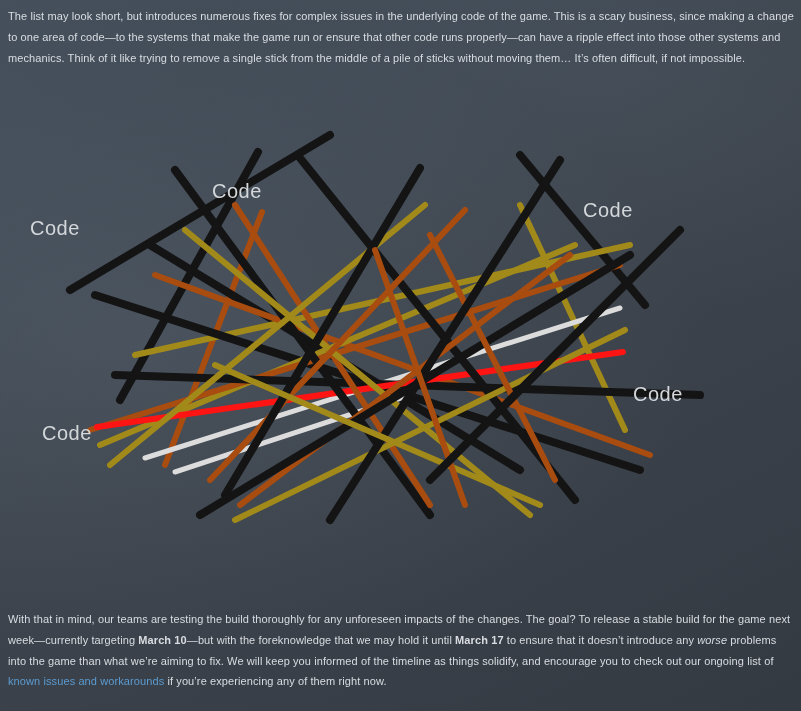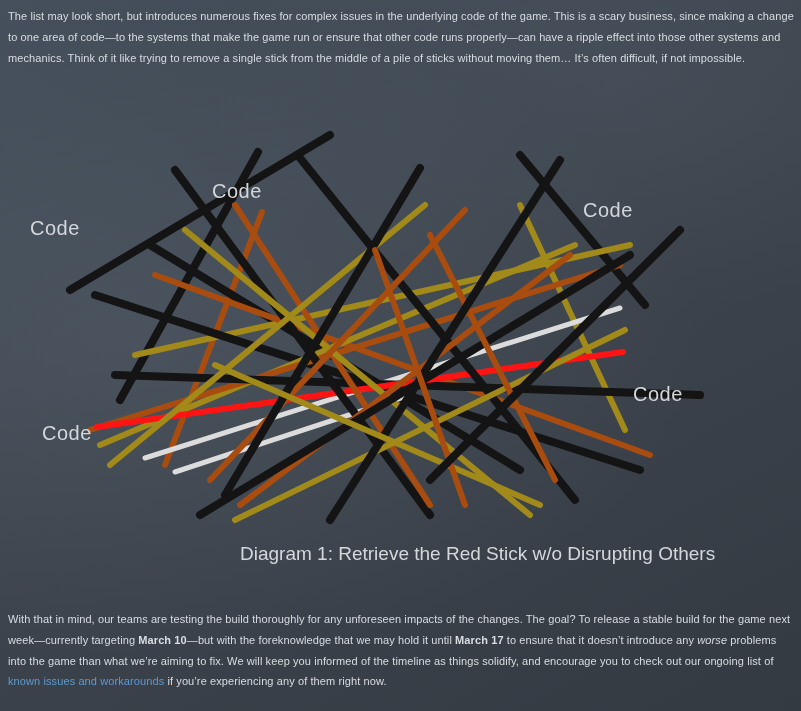--- a/index.html
+++ b/index.html
@@ -103,18 +103,17 @@
         <line x1="375" y1="150" x2="465" y2="405" stroke="#a84c10" stroke-width="6" stroke-linecap="round"></line>
         <line x1="680" y1="130" x2="430" y2="380" stroke="#141414" stroke-width="8" stroke-linecap="round"></line>
       </svg>
     <div id="labels">
         <span class="code-label" style="left: 212px; top: 80px;">Code</span>
         <span class="code-label" style="left: 30px; top: 117px;">Code</span>
         <span class="code-label" style="left: 583px; top: 99px;">Code</span>
         <span class="code-label" style="left: 633px; top: 283px;">Code</span>
         <span class="code-label" style="left: 42px; top: 322px;">Code</span>
       </div>
-    <div class="caption">Diagram 1: Retrieve the Red Stick w/o Disrupting Others</div>
   </div>
 
   <p class="para outro" id="outro"><span>With that in mind, our teams are testing the build thoroughly for any unforeseen impacts of the changes. The goal? To release a stable build for the game next week—currently targeting </span><span style="font-weight: 700;">March 10</span><span>—but with the foreknowledge that we may hold it until </span><span style="font-weight: 700;">March 17</span><span> to ensure that it doesn’t introduce any </span><span style="font-style: italic;">worse</span><span> problems into the game than what we’re aiming to fix. We will keep you informed of the timeline as things solidify, and encourage you to check out our ongoing list of </span><a href="#" class="post-link">known issues and workarounds</a><span> if you’re experiencing any of them right now.</span></p>
 
 </div>
 
 </body></html>

